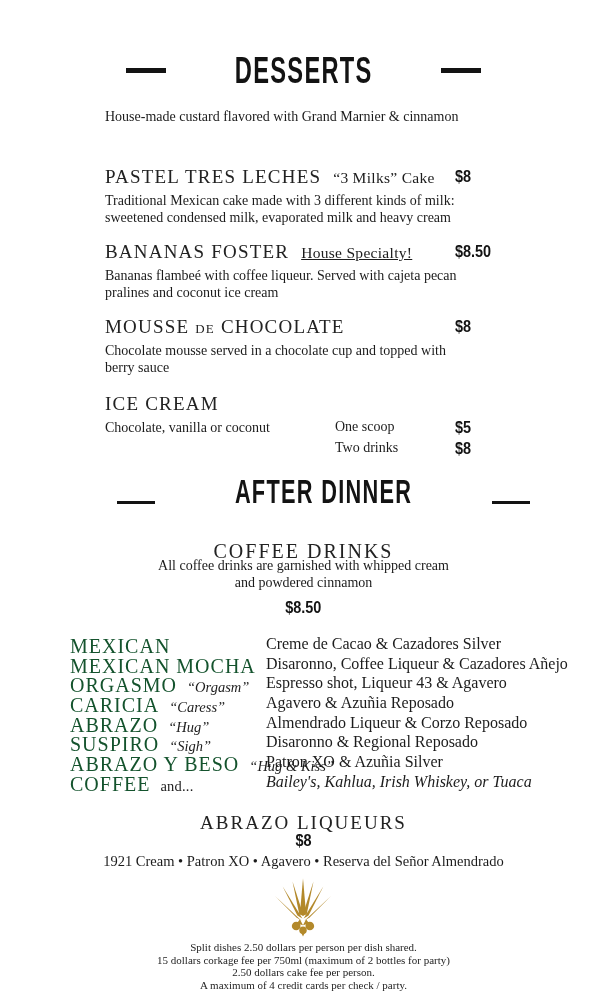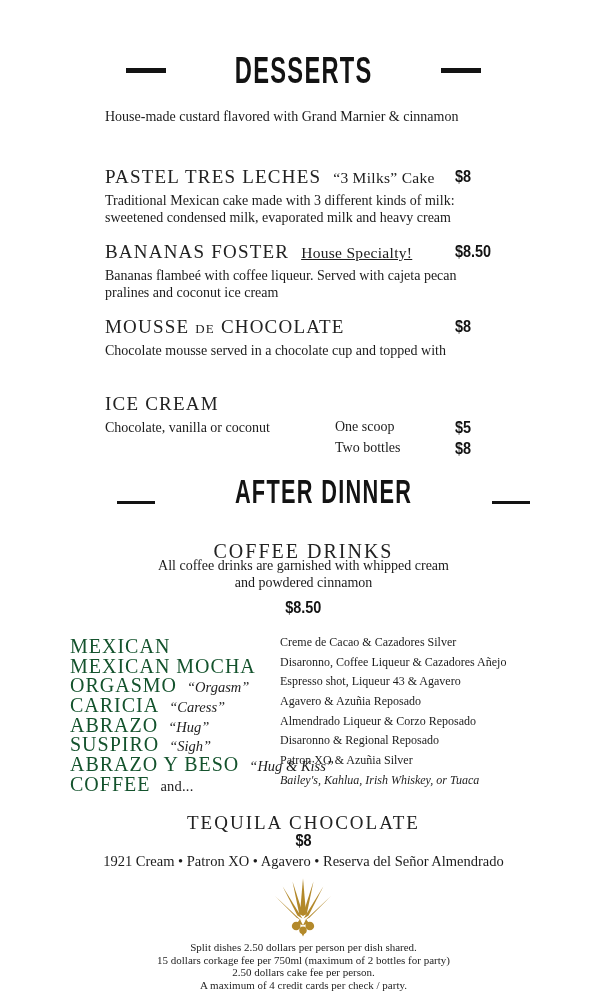--- a/index.html
+++ b/index.html
@@ -44,21 +44,21 @@
   .center-block { position:absolute; left:0; right:0; text-align:center; }
   .didone-head { font-size:20px; letter-spacing:2px; color:#222; }
   .note-line { font-size:14px; line-height:17px; color:#1b1b1b; }
   .center-price .condensed { font-size:17px; transform:scaleX(0.85); }
   
   .drink-list { position:absolute; left:70px; top:635px; width:520px; }
   .drink-row { position:relative; height:19.7px; white-space:nowrap; }
   .drink-name { font-size:20px; letter-spacing:1px; color:#14532d; }
   .drink-alias { font-size:14.5px; font-style:italic; margin-left:6px; }
   .drink-alias.plain { font-style:normal; letter-spacing:0.2px; }
-  .drink-desc { position:absolute; left:210px; top:0; font-size:12px; font-style:normal; }
+  .drink-desc { position:absolute; left:196px; top:0; font-size:16px; font-style:normal; }
   .drink-desc.italic { font-style:italic; }
   
   .footer { position:absolute; left:0; right:0; top:941px; text-align:center; }
   .footer-line { font-size:11px; line-height:12.6px; color:#242424; }
   .logo-wrap { position:absolute; left:272px; top:876px; width:62px; height:64px; }
   .logo-wrap svg { width:100%; height:100%; display:block; }
 </style>
 </head>
 <body>
 
@@ -93,30 +93,31 @@
     <div class="desc-line">Bananas flambeé with coffee liqueur. Served with cajeta pecan</div>
     <div class="desc-line">pralines and coconut ice cream</div>
   </div>
 
   <div class="item" style="top:317px;">
     <div class="name-row">
       <span class="item-name smallcaps">MOUSSE de CHOCOLATE</span>
       <span class="price-slot"><span class="condensed">$8</span></span>
     </div>
     <div class="desc-line">Chocolate mousse served in a chocolate cup and topped with</div>
+    <div class="desc-line">berry sauce</div>
   </div>
 
   <div class="item" style="top:394px;">
     <div class="name-row">
       <span class="item-name">ICE CREAM</span>
     </div>
     <div class="desc-line">Chocolate, vanilla or coconut</div>
     <span class="opt-label" style="top:25px;">One scoop</span>
     <span class="opt-price" style="top:24px;"><span class="condensed">$5</span></span>
-    <span class="opt-label" style="top:46px;">Two bottles</span>
+    <span class="opt-label" style="top:46px;">Two drinks</span>
     <span class="opt-price" style="top:45px;"><span class="condensed">$8</span></span>
   </div>
 
   <div class="header-row" style="top:474px;padding-left:40px;">
     <span class="bar low"></span>
     <span class="big-title condensed" style="font-size:34px;">AFTER DINNER</span>
     <span class="bar low"></span>
   </div>
 
   <div class="center-block" style="top:540px;">
@@ -165,21 +166,21 @@
       <span class="drink-desc">Patron XO &amp; Azuñia Silver</span>
     </div>
     <div class="drink-row">
       <span class="drink-name">COFFEE</span>
       <span class="drink-alias plain">and...</span>
       <span class="drink-desc italic">Bailey's, Kahlua, Irish Whiskey, or Tuaca</span>
     </div>
   </div>
 
   <div class="center-block" style="top:812px;">
-    <span class="didone-head" style="font-size:19px;">TEQUILA CHOCOLATE</span>
+    <span class="didone-head" style="font-size:19px;">ABRAZO LIQUEURS</span>
   </div>
   <div class="center-block center-price" style="top:831px;">
     <span class="condensed">$8</span>
   </div>
   <div class="center-block" style="top:852px;">
     <span class="note-line" style="font-size:14.5px;text-align:center;">1921 Cream • Patron XO • Agavero • Reserva del Señor Almendrado</span>
   </div>
 
   <div class="logo-wrap" style="color: rgb(179, 137, 43);">
     <svg viewBox="0 0 100 96" xmlns="http://www.w3.org/2000/svg">

